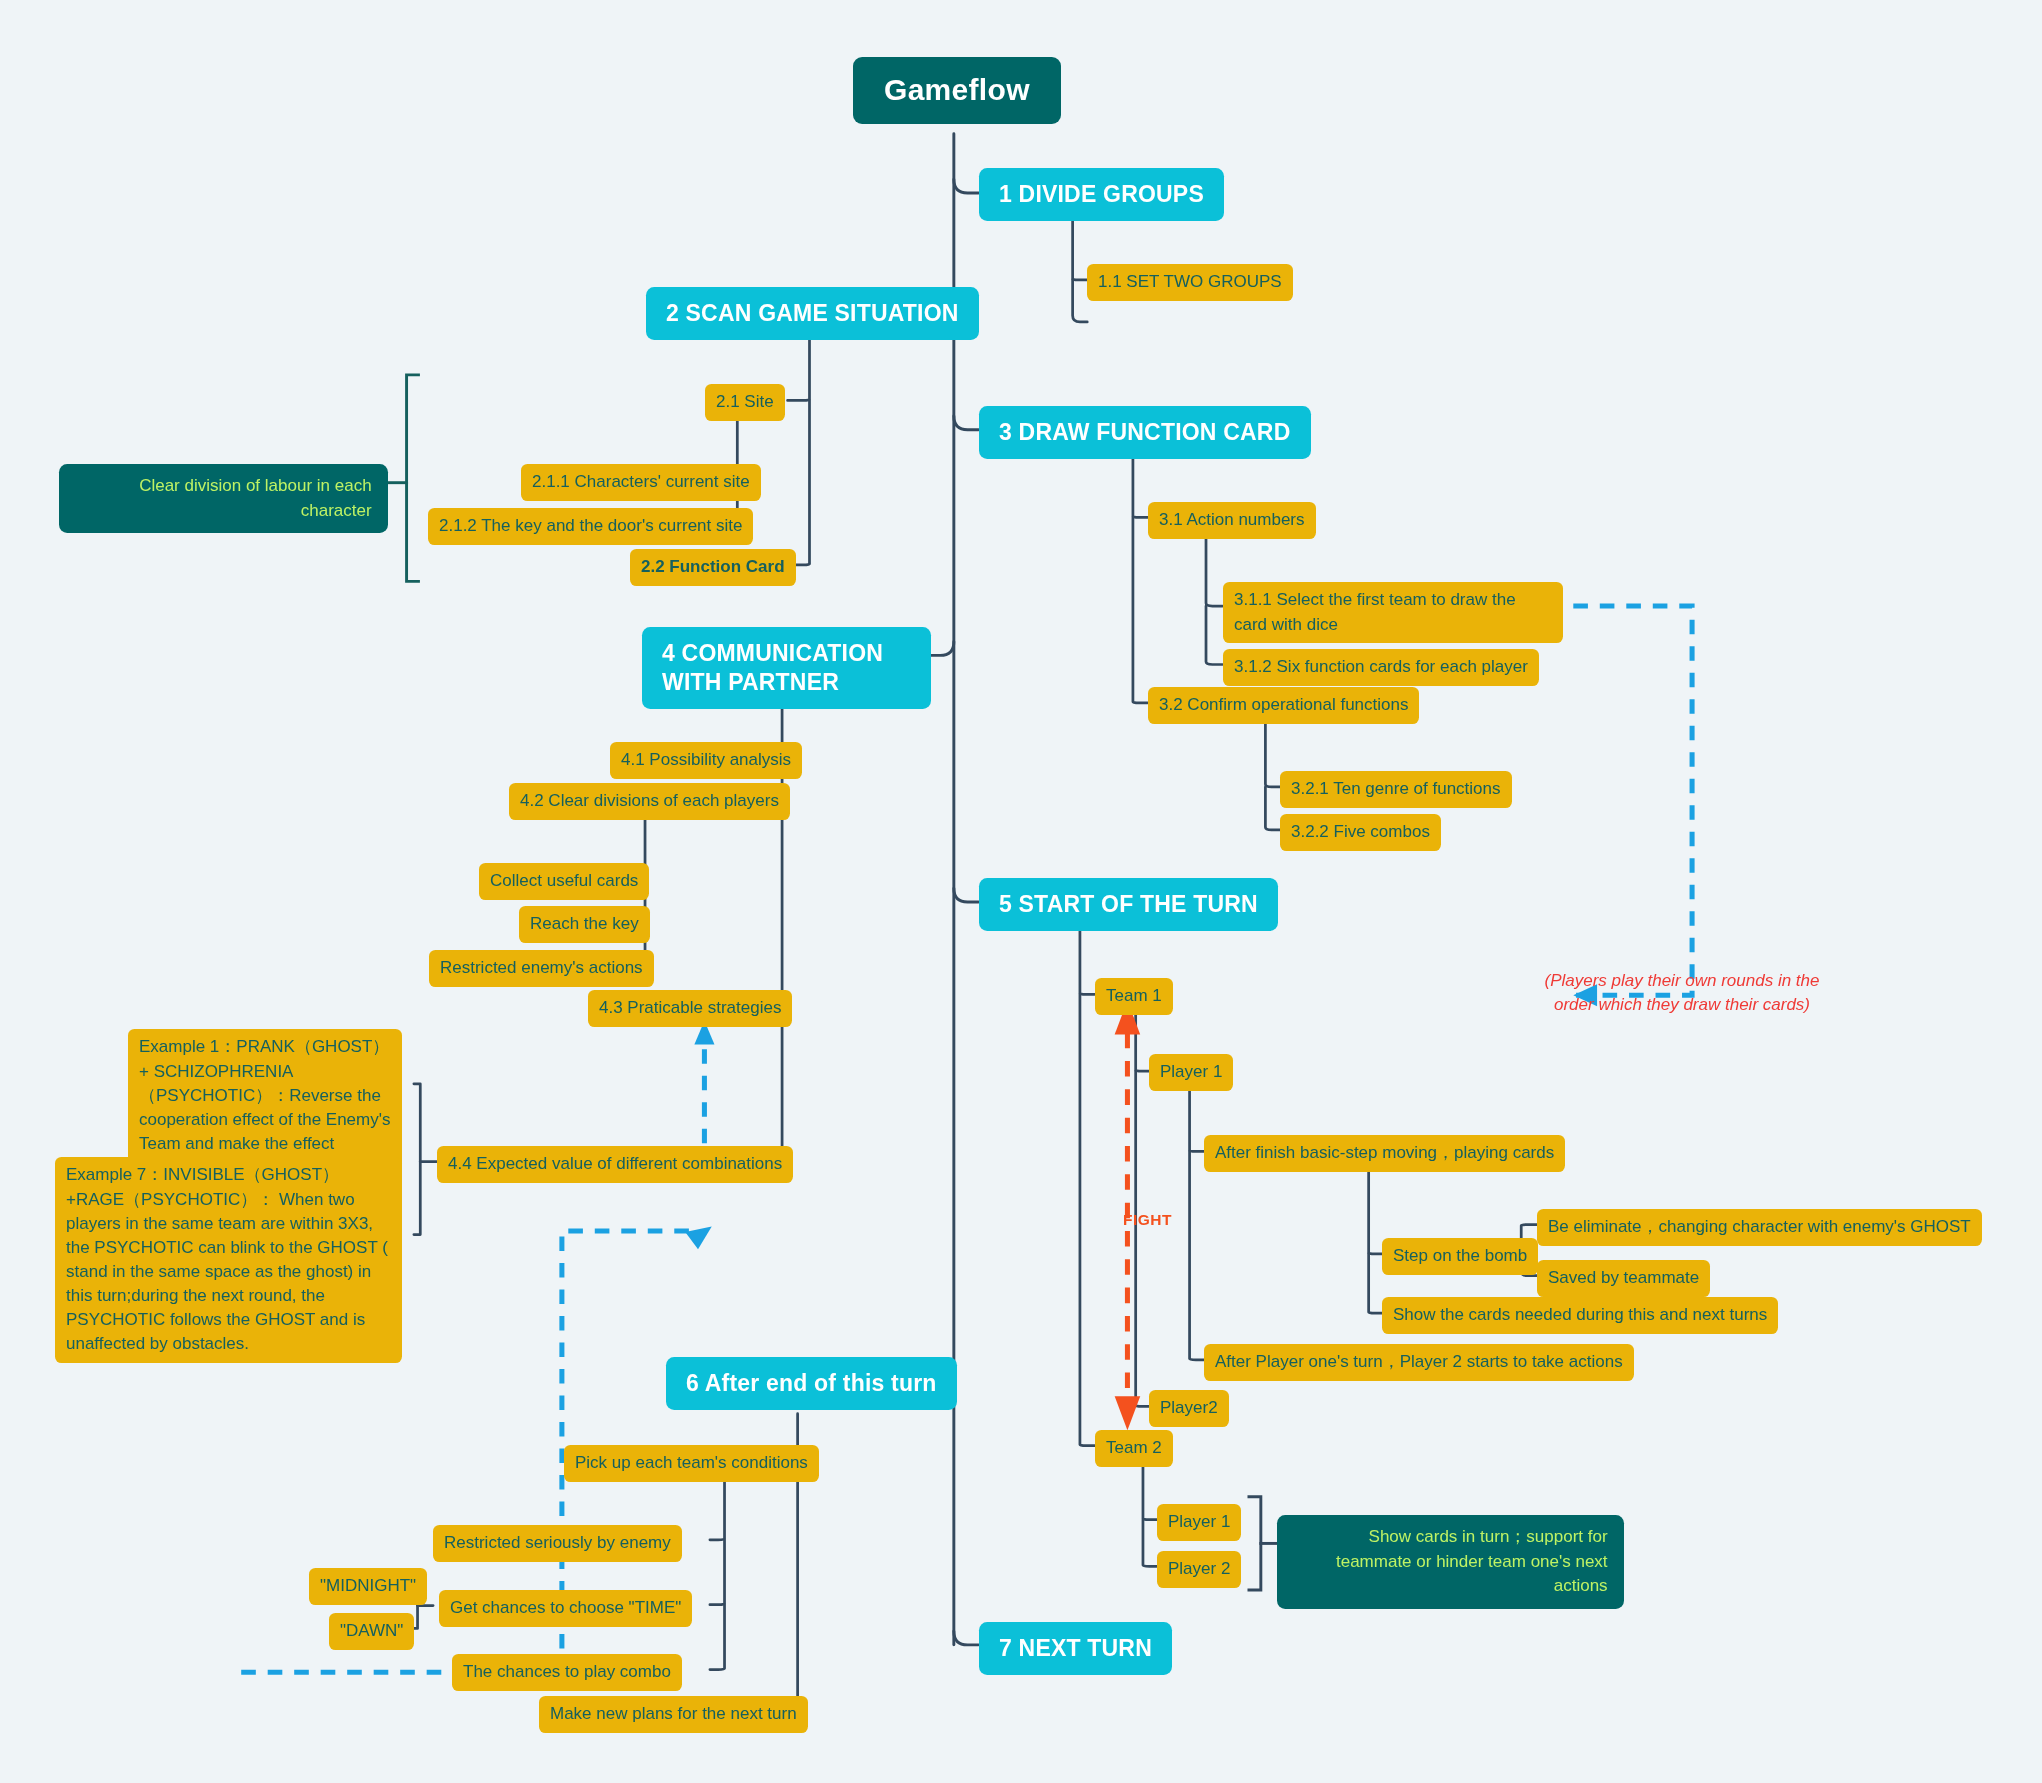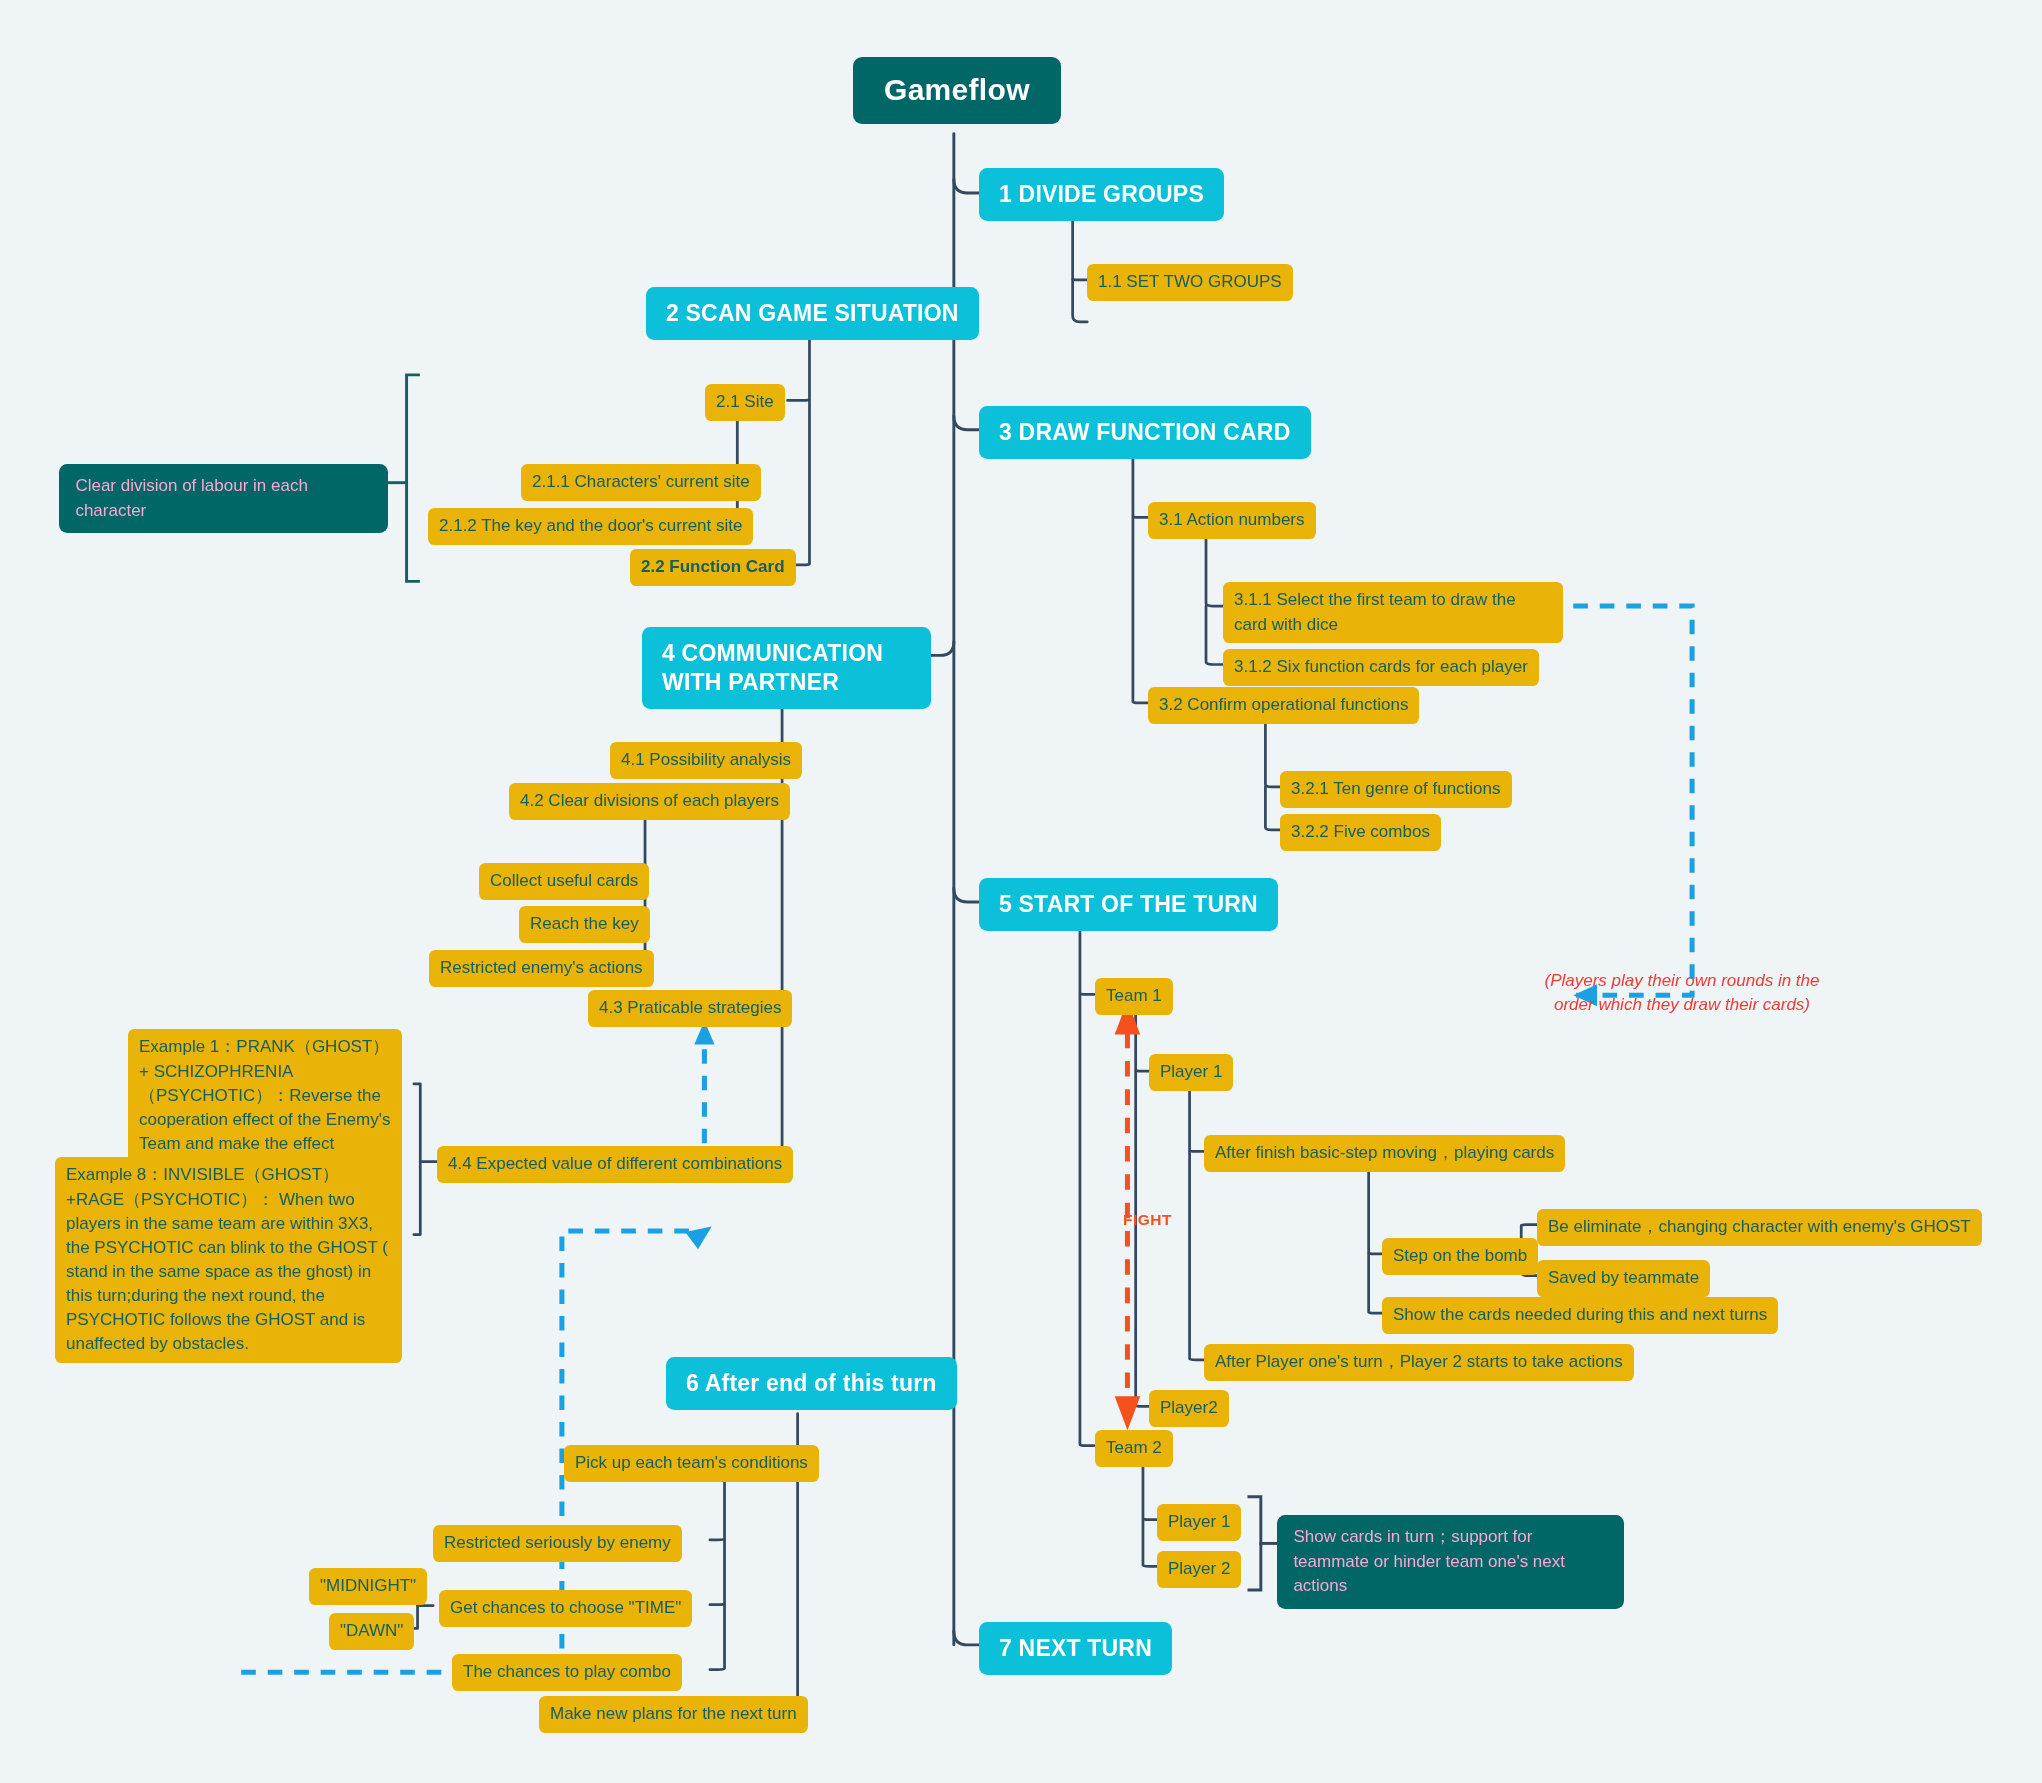--- a/index.html
+++ b/index.html
@@ -38,26 +38,26 @@
     background:#eab308;
     color:#15605e;
     font-size:17px;
     border-radius:6.4px;
     padding:6.4px 11px;
     line-height:1.42;
   }
   
   .summary{
     background:#066;
-    color:#f9a8d4;
+    color:#bef264;
     font-size:17px;
     border-radius:8.2px;
     padding:10px 16.4px;
     line-height:1.45;
-    text-align:left;
+    text-align:right;
   }
   
   .annot{
     color:#ef3a36;
     font-size:17px;
     line-height:1.4;
     text-align:center;
     font-style:italic;
   }
   .fightlbl{
@@ -223,21 +223,21 @@
 
   <div class="node topic" style="left:642px;top:627px;width:289px;">4 COMMUNICATION WITH PARTNER</div>
   <div class="node leaf ralign" style="left:610px;top:742px;">4.1 Possibility analysis</div>
   <div class="node leaf ralign" style="left:509px;top:783px;">4.2 Clear divisions of each players</div>
   <div class="node leaf ralign" style="left:479px;top:863px;">Collect useful cards</div>
   <div class="node leaf ralign" style="left:519px;top:906px;">Reach the key</div>
   <div class="node leaf ralign" style="left:429px;top:950px;">Restricted enemy's actions</div>
   <div class="node leaf ralign" style="left:588px;top:990px;">4.3 Praticable strategies</div>
   <div class="node leaf ralign" style="left:437px;top:1146px;">4.4 Expected value of different combinations</div>
   <div class="node leaf" style="left:128px;top:1029px;width:274px;">Example 1：PRANK（GHOST）+ SCHIZOPHRENIA（PSYCHOTIC）：Reverse the cooperation effect of the Enemy's Team and make the effect reacting on the enemies</div>
-  <div class="node leaf" style="left:55px;top:1157px;width:347px;">Example 8：INVISIBLE（GHOST）+RAGE（PSYCHOTIC）： When two players in the same team are within 3X3, the PSYCHOTIC can blink to the GHOST ( stand in the same space as the ghost) in this turn;during the next round, the PSYCHOTIC follows the GHOST and is unaffected by obstacles.</div>
+  <div class="node leaf" style="left:55px;top:1157px;width:347px;">Example 7：INVISIBLE（GHOST）+RAGE（PSYCHOTIC）： When two players in the same team are within 3X3, the PSYCHOTIC can blink to the GHOST ( stand in the same space as the ghost) in this turn;during the next round, the PSYCHOTIC follows the GHOST and is unaffected by obstacles.</div>
 
   <div class="node topic" style="left:979px;top:878px;">5 START OF THE TURN</div>
   <div class="node leaf" style="left:1095px;top:978px;">Team 1</div>
   <div class="node leaf" style="left:1149px;top:1054px;">Player 1</div>
   <div class="node leaf" style="left:1204px;top:1135px;">After finish basic-step moving，playing cards</div>
   <div class="node leaf" style="left:1382px;top:1238px;">Step on the bomb</div>
   <div class="node leaf" style="left:1537px;top:1209px;">Be eliminate，changing character with enemy's GHOST</div>
   <div class="node leaf" style="left:1537px;top:1260px;">Saved by teammate</div>
   <div class="node leaf" style="left:1382px;top:1297px;">Show the cards needed during this and next turns</div>
   <div class="node leaf" style="left:1204px;top:1344px;">After Player one's turn，Player 2 starts  to take actions</div>

